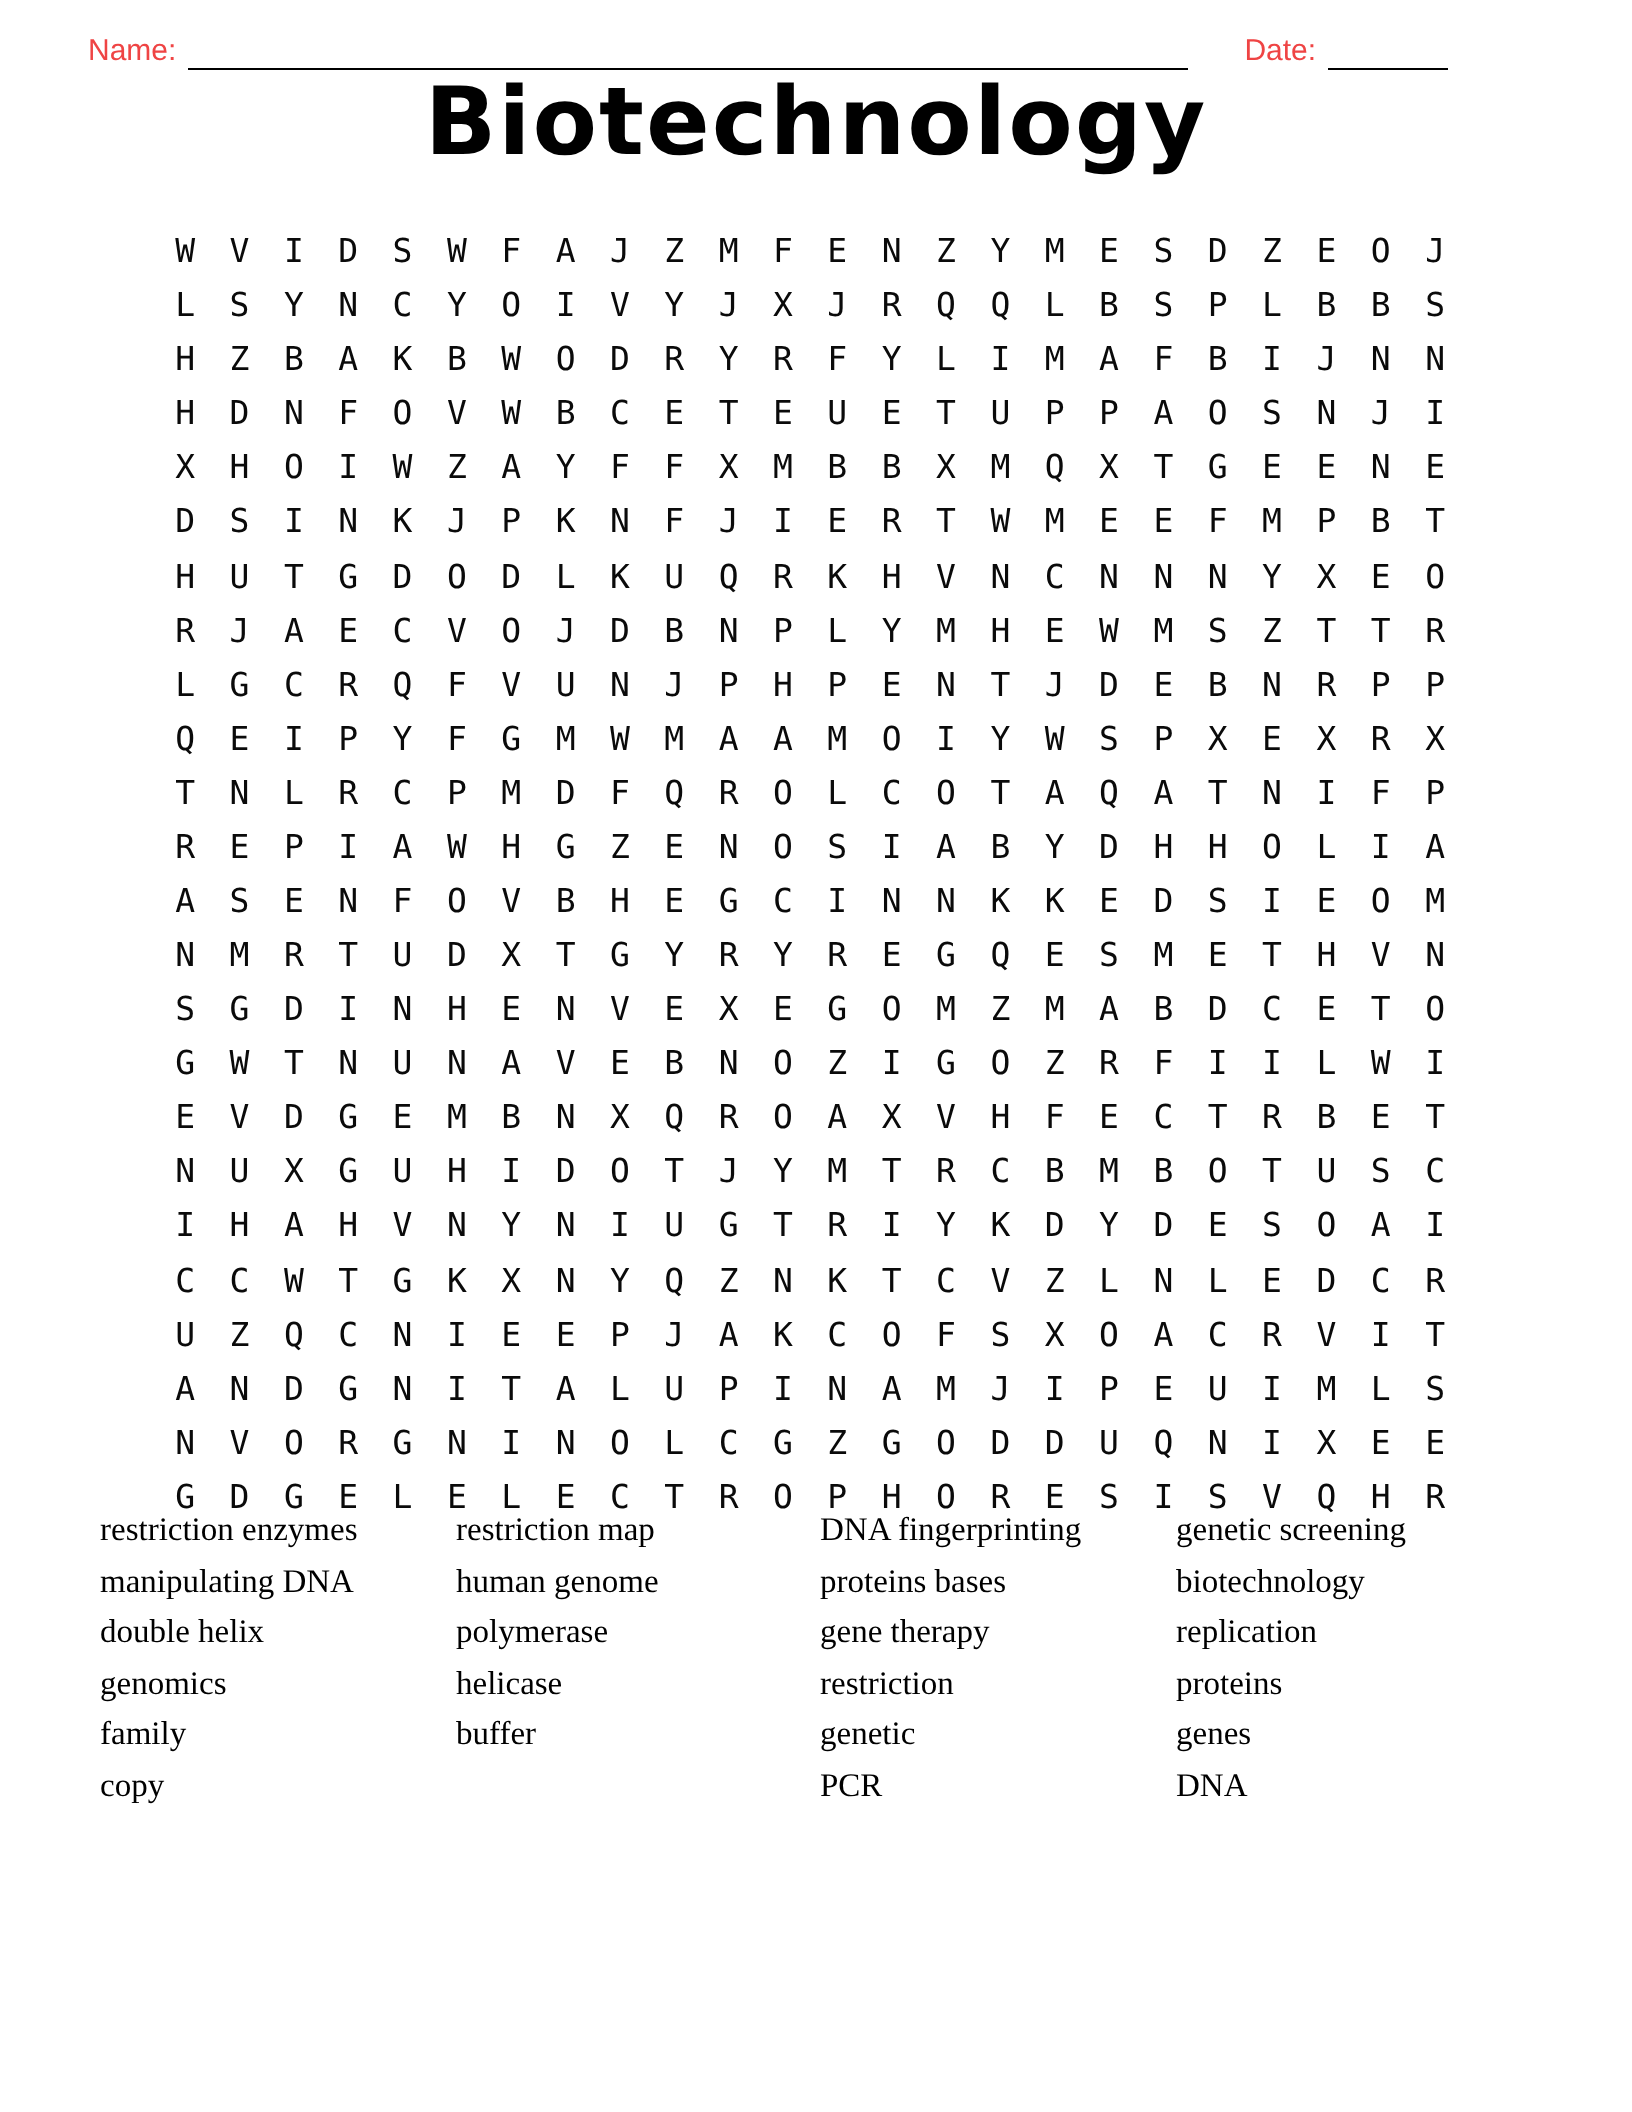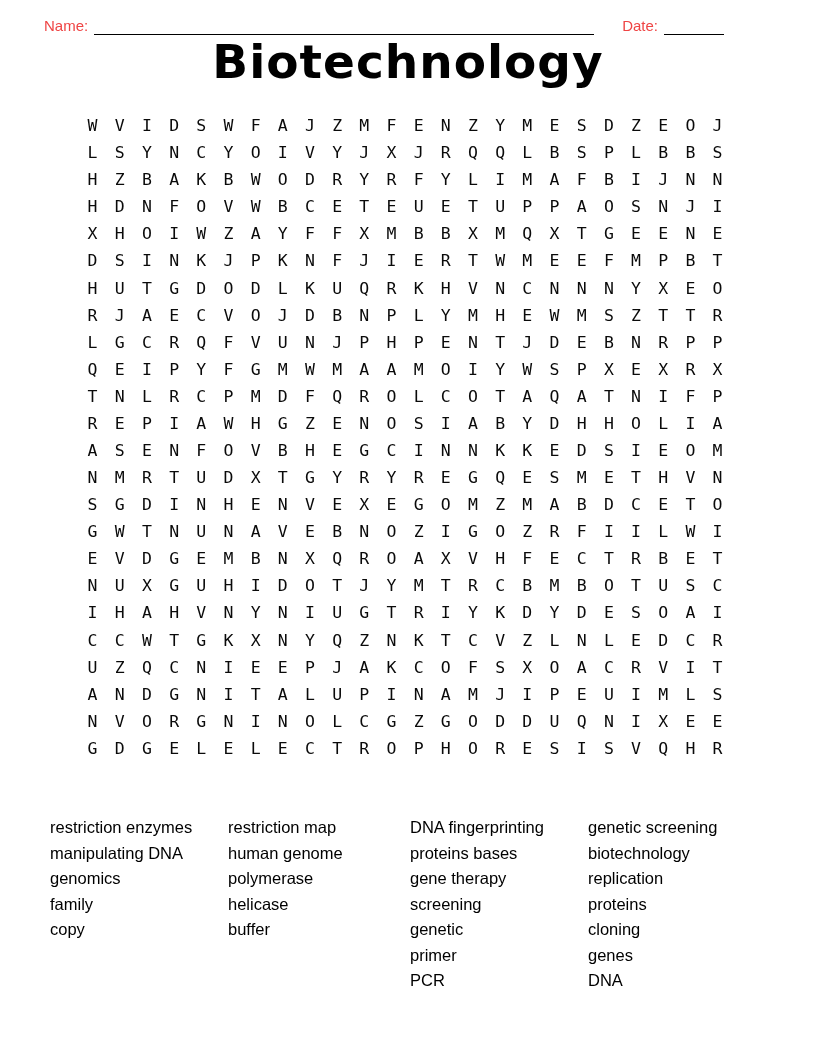--- a/index.html
+++ b/index.html
@@ -77,25 +77,25 @@
     font-family: "DejaVu Sans Mono", monospace;
     font-size: 16.5px;
     font-weight: 500;
     color: #0a0a0a;
   }
 
   
   .words {
     position: absolute;
     left: 50px;
-    top: 815px;
+    top: 752px;
     width: 716px;
     display: grid;
     grid-template-columns: 178px 182px 178px auto;
-    font-family: Liberation Sans, sans-serif;
+    font-family: Liberation Serif, serif;
     font-size: 16.5px;
     color: #000;
   }
   .word {
     line-height: 25.5px;
     white-space: nowrap;
   }
 </style>
 </head>
 <body>
@@ -736,44 +736,43 @@
         <span class="cell">Q</span>
         <span class="cell">H</span>
         <span class="cell">R</span>
       </div>
     </div>
 
   <div class="words">
     <div>
         <div class="word">restriction enzymes</div>
         <div class="word">manipulating DNA</div>
+        <div class="word">double helix</div>
         <div class="word">genomics</div>
         <div class="word">family</div>
         <div class="word">copy</div>
       </div>
     <div>
         <div class="word">restriction map</div>
         <div class="word">human genome</div>
         <div class="word">polymerase</div>
         <div class="word">helicase</div>
         <div class="word">buffer</div>
       </div>
     <div>
         <div class="word">DNA fingerprinting</div>
         <div class="word">proteins bases</div>
         <div class="word">gene therapy</div>
-        <div class="word">screening</div>
+        <div class="word">restriction</div>
         <div class="word">genetic</div>
-        <div class="word">primer</div>
         <div class="word">PCR</div>
       </div>
     <div>
         <div class="word">genetic screening</div>
         <div class="word">biotechnology</div>
         <div class="word">replication</div>
         <div class="word">proteins</div>
-        <div class="word">cloning</div>
         <div class="word">genes</div>
         <div class="word">DNA</div>
       </div>
   </div>
 
 </div>
 
 </body></html>

